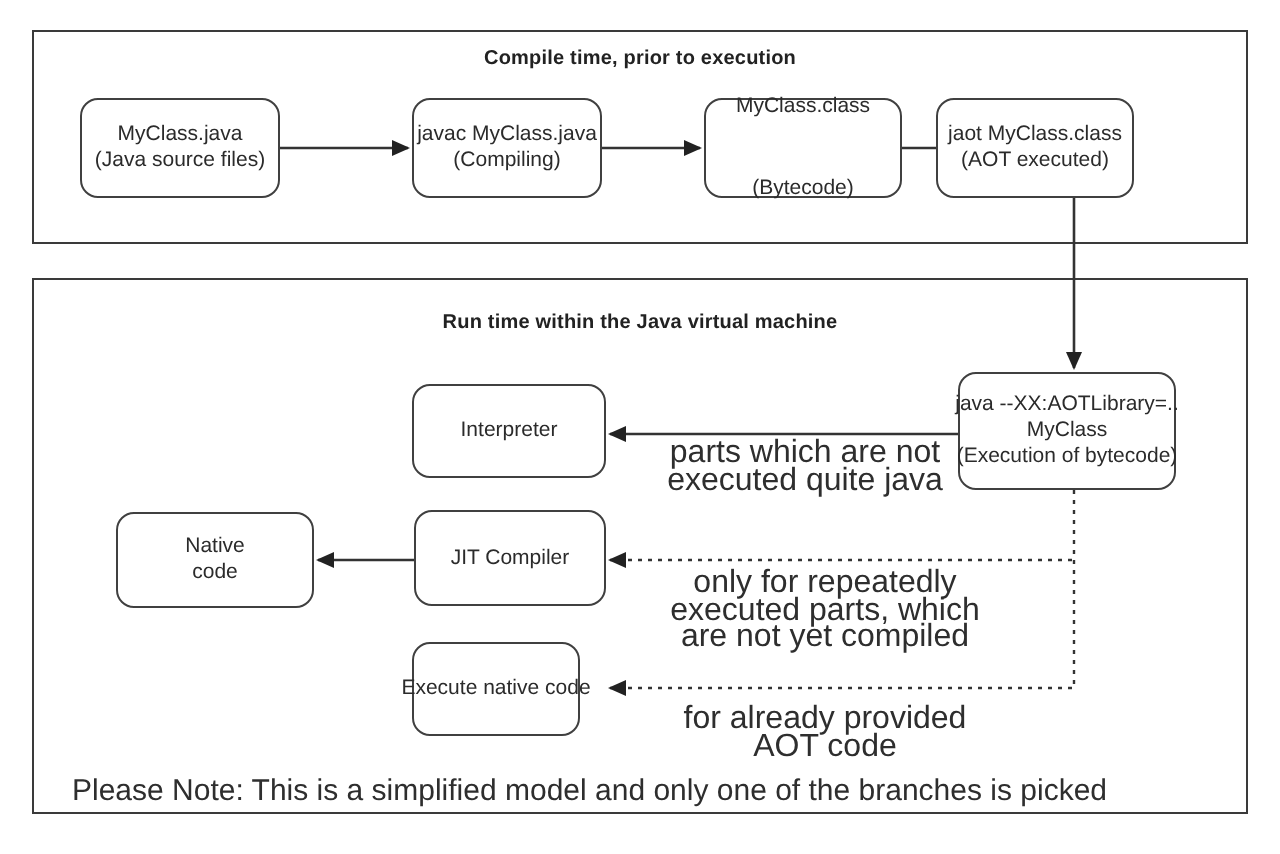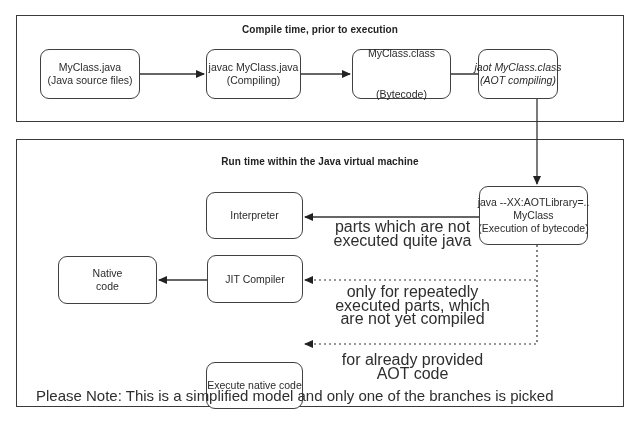--- a/index.html
+++ b/index.html
@@ -67,41 +67,41 @@
     <span>(Java source files)</span>
   </div>
   <div class="node" style="left:206px;top:49px;width:95px;height:50px;">
     <span>javac MyClass.java</span>
     <span>(Compiling)</span>
   </div>
   <div class="node" style="left:352px;top:49px;width:99px;height:50px;gap:28px;">
     <span>MyClass.class</span>
     <span>(Bytecode)</span>
   </div>
-  <div class="node" style="left:478px;top:49px;width:80px;height:50px;font-style:italic;">
+  <div class="node" style="left:468px;top:49px;width:99px;height:50px;">
     <span>jaot MyClass.class</span>
-    <span>(AOT compiling)</span>
+    <span>(AOT executed)</span>
   </div>
 
   <div class="node" style="left:479px;top:186px;width:109px;height:59px;">
     <span>java --XX:AOTLibrary=..</span>
     <span>MyClass</span>
     <span>(Execution of bytecode)</span>
   </div>
   <div class="node" style="left:206px;top:192px;width:97px;height:47px;">
     <span>Interpreter</span>
   </div>
   <div class="node" style="left:58px;top:256px;width:99px;height:48px;">
     <span>Native</span>
     <span>code</span>
   </div>
   <div class="node" style="left:207px;top:255px;width:96px;height:48px;align-items:center;">
     <span>JIT Compiler</span>
   </div>
-  <div class="node" style="left:206px;top:321px;width:97px;height:47px;margin-top:41px;">
+  <div class="node" style="left:206px;top:321px;width:84px;height:47px;">
     <span>Execute native code</span>
   </div>
 
   <div class="annotation" style="left:325px;top:220px;width:155px;">
     <span>parts which are not</span>
     <span>executed quite java</span>
   </div>
   <div class="annotation" style="left:335px;top:285px;width:155px;">
     <span>only for repeatedly</span>
     <span>executed parts, which</span>

